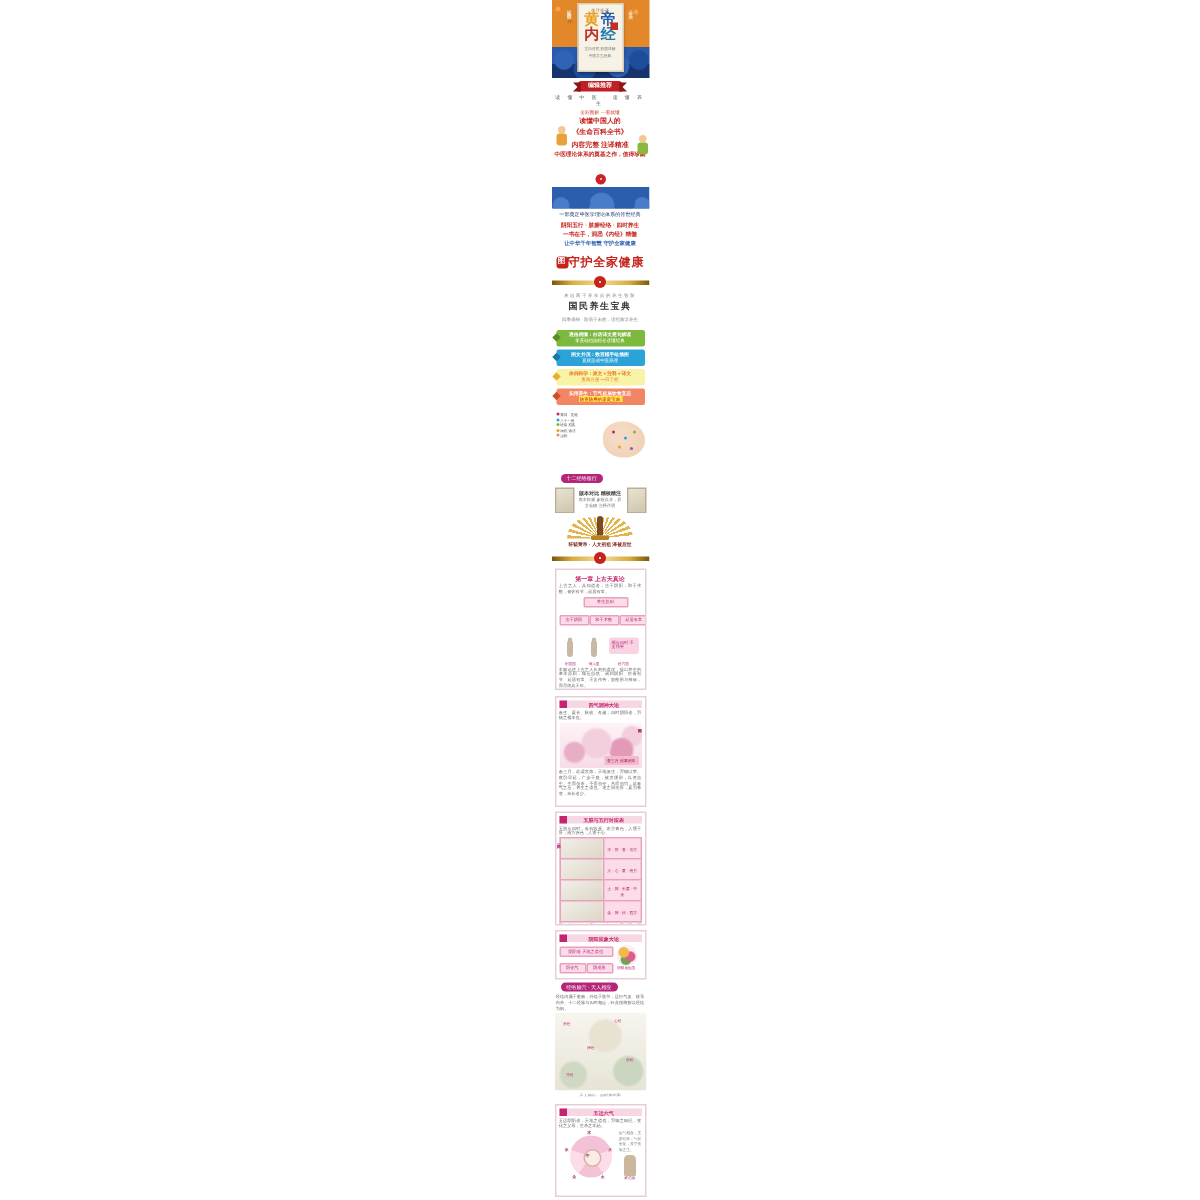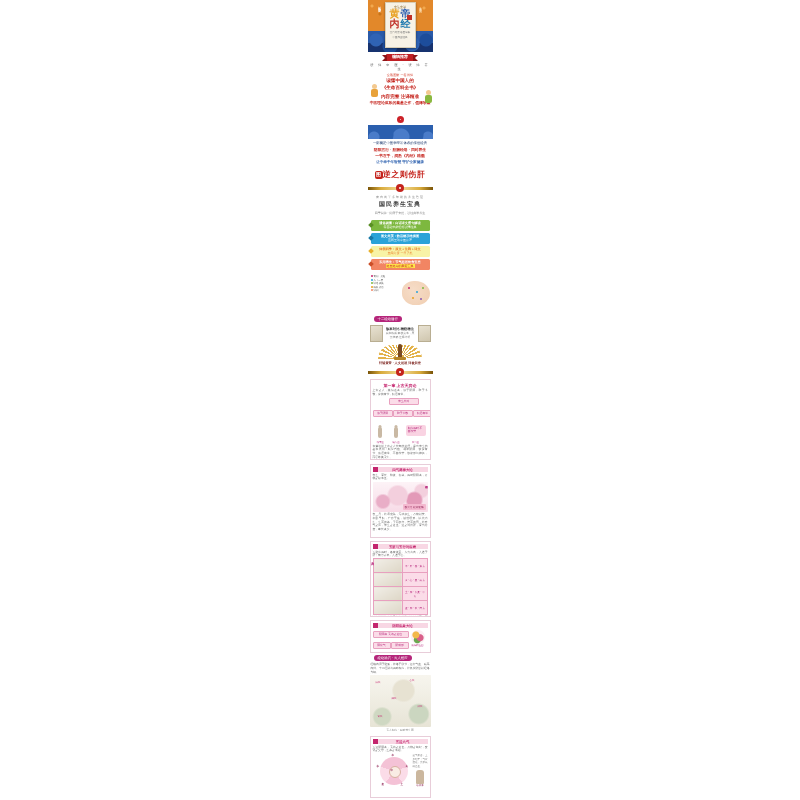--- a/index.html
+++ b/index.html
@@ -228,21 +228,21 @@
     <div class="cloudband" style="margin-top:-4px;"></div>
     <div class="l-dark">一部奠定中医学理论体系的传世经典</div>
     <div class="l-red">阴阳五行 · 脏腑经络 · 四时养生</div>
     <div class="l-red">一书在手，洞悉《内经》精髓</div>
     <div class="l-blue">让中华千年智慧 守护全家健康</div>
   </div>
 
   <div class="gap4"></div>
 
   <div class="sec logo">
-    <span class="stamp">图</span><span>逆之则伤肝</span>
+    <span class="stamp">图</span><span>守护全家健康</span>
   </div>
 
   <div class="sec divider">
     <div class="rib"></div>
     <div class="rose"></div>
   </div>
 
   <div class="sec sub">
     <div class="s1">来自两千多年前的养生智慧</div>
     <div class="s2">国民养生宝典</div>

